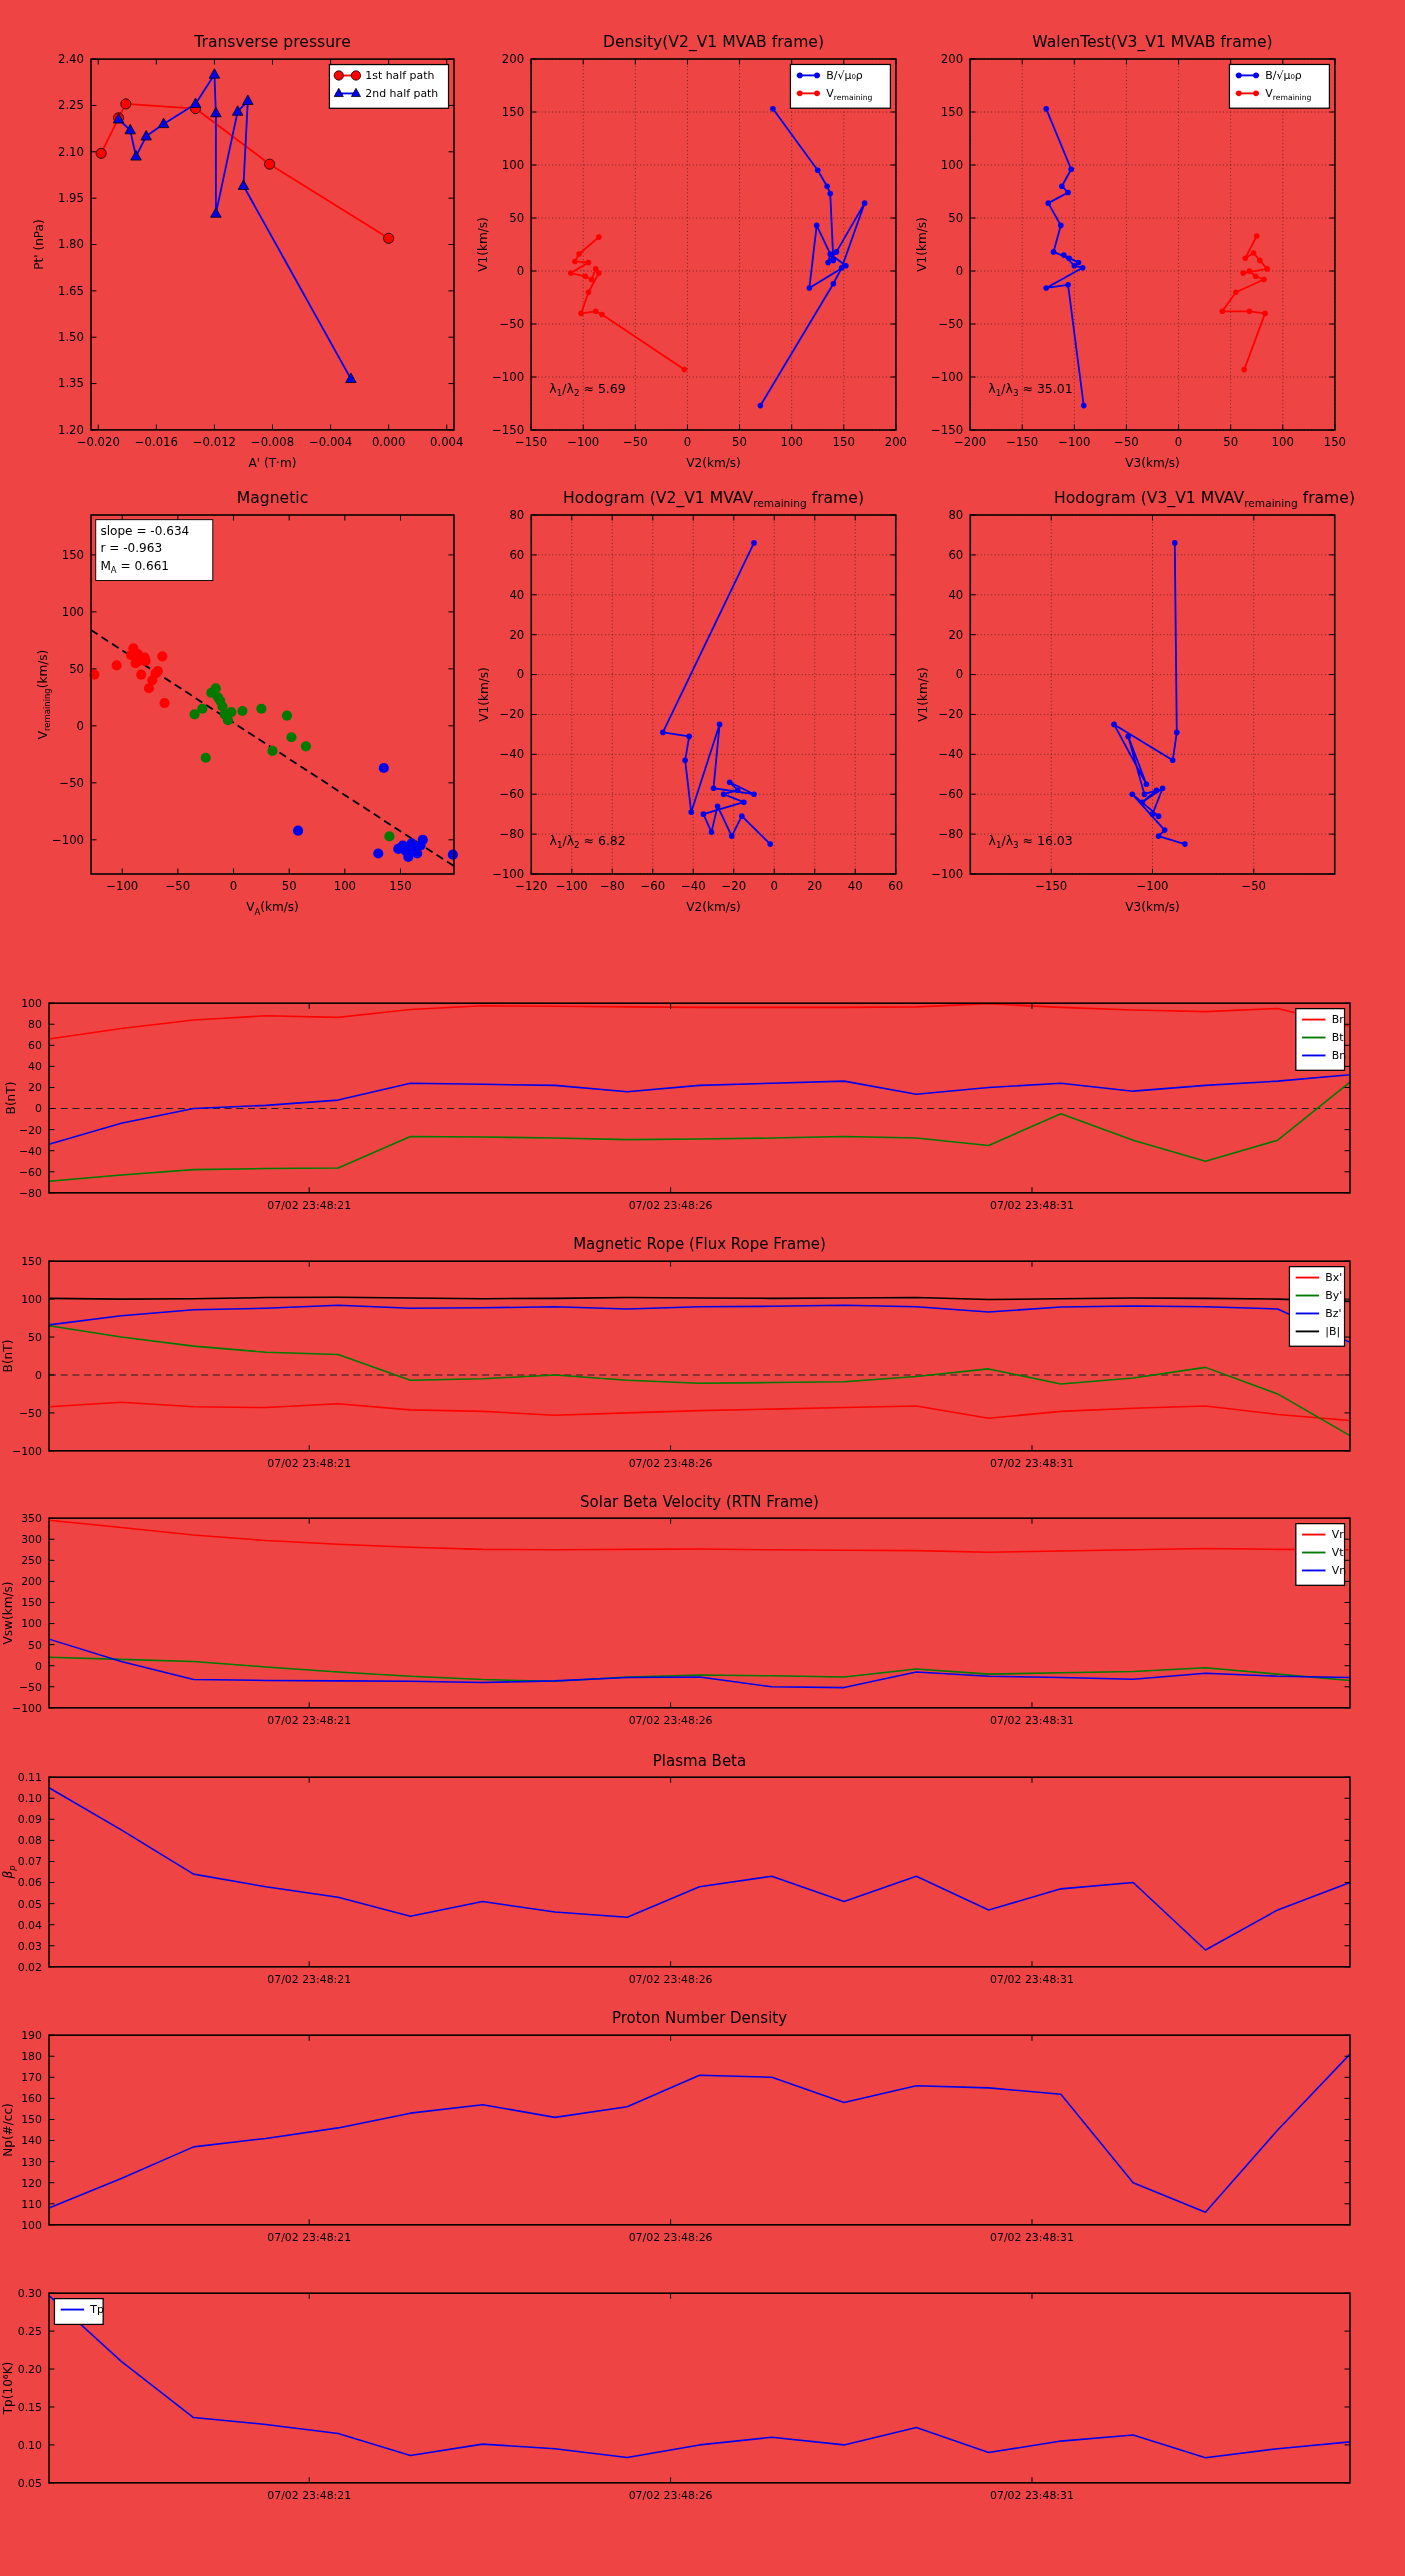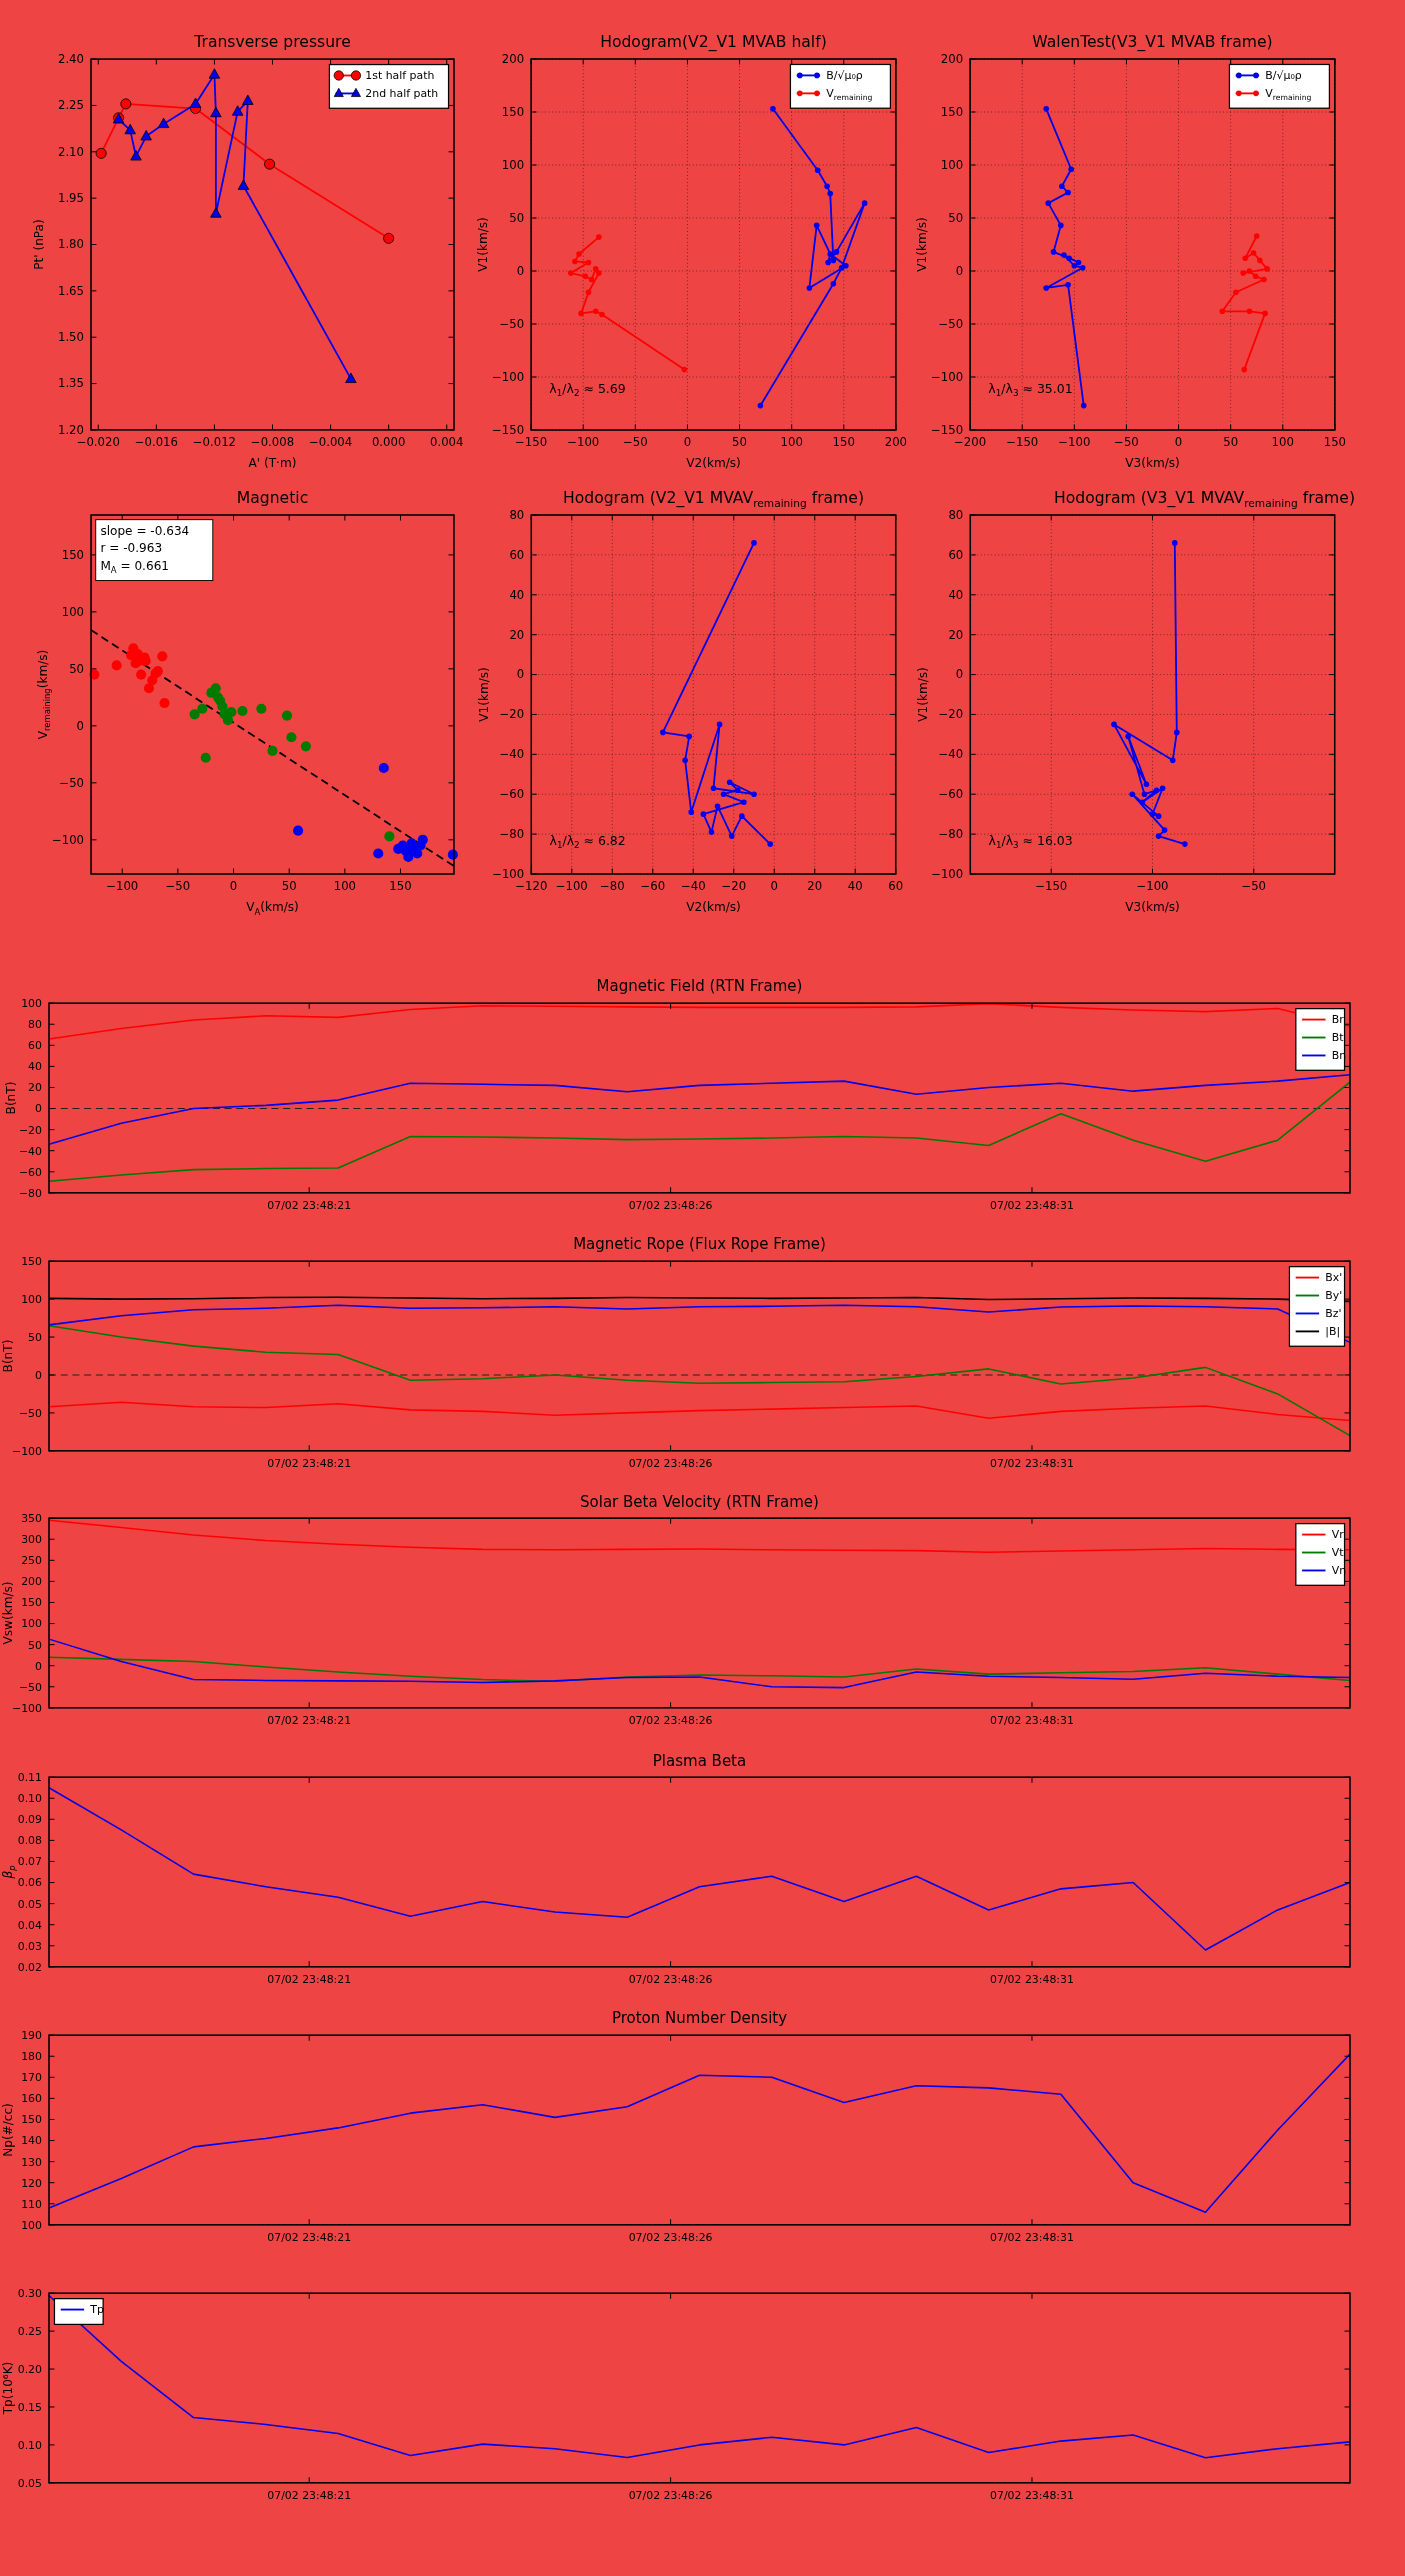--- a/index.html
+++ b/index.html
@@ -11,26 +11,25 @@
   .t-small{font-size:15.6px;}
   .t-wide{font-size:15px;}
   sub{font-size:68%;}
 </style>
 </head>
 <body>
 
 <div id="fig">
 
   <div class="chart-title t-small" style="left:91px;top:33px;width:363px">Transverse pressure</div>
-  <div class="chart-title t-small" style="left:531px;top:33px;width:365px">Hodogram(V2_V1 MVAB half)</div>
+  <div class="chart-title t-small" style="left:531px;top:33px;width:365px">Density(V2_V1 MVAB frame)</div>
   <div class="chart-title t-small" style="left:970px;top:33px;width:365px">WalenTest(V3_V1 MVAB frame)</div>
   <div class="chart-title t-small" style="left:91px;top:489px;width:363px">Magnetic</div>
   <div class="chart-title t-small" style="left:531px;top:489px;width:365px">Hodogram (V2_V1 MVAV<sub>remaining</sub> frame)</div>
   <div class="chart-title t-small" style="left:1022px;top:489px;width:365px">Hodogram (V3_V1 MVAV<sub>remaining</sub> frame)</div>
-  <div class="chart-title t-wide" style="left:49px;top:977px;width:1301px">Magnetic Field (RTN Frame)</div>
   <div class="chart-title t-wide" style="left:49px;top:1235px;width:1301px">Magnetic Rope (Flux Rope Frame)</div>
   <div class="chart-title t-wide" style="left:49px;top:1493px;width:1301px">Solar Beta Velocity (RTN Frame)</div>
   <div class="chart-title t-wide" style="left:49px;top:1752px;width:1301px">Plasma Beta</div>
   <div class="chart-title t-wide" style="left:49px;top:2009px;width:1301px">Proton Number Density</div>
 
   <div class="panel" style="left:91px;top:59px">
       <svg id="plot-transverse-pressure" width="363" height="371" viewBox="0 0 465 475">
         <g>
           <g>
             <polyline points="13.019999999999985,120.72916666666657 35.340000000000046,75.20833333333331 44.639999999999986,57.395833333333314 133.92000000000002,63.3333333333332 228.78,134.58333333333326 381.29999999999995,229.58333333333326" fill="none" stroke="#ff0000" stroke-width="2.3" stroke-linejoin="round"></polyline>

